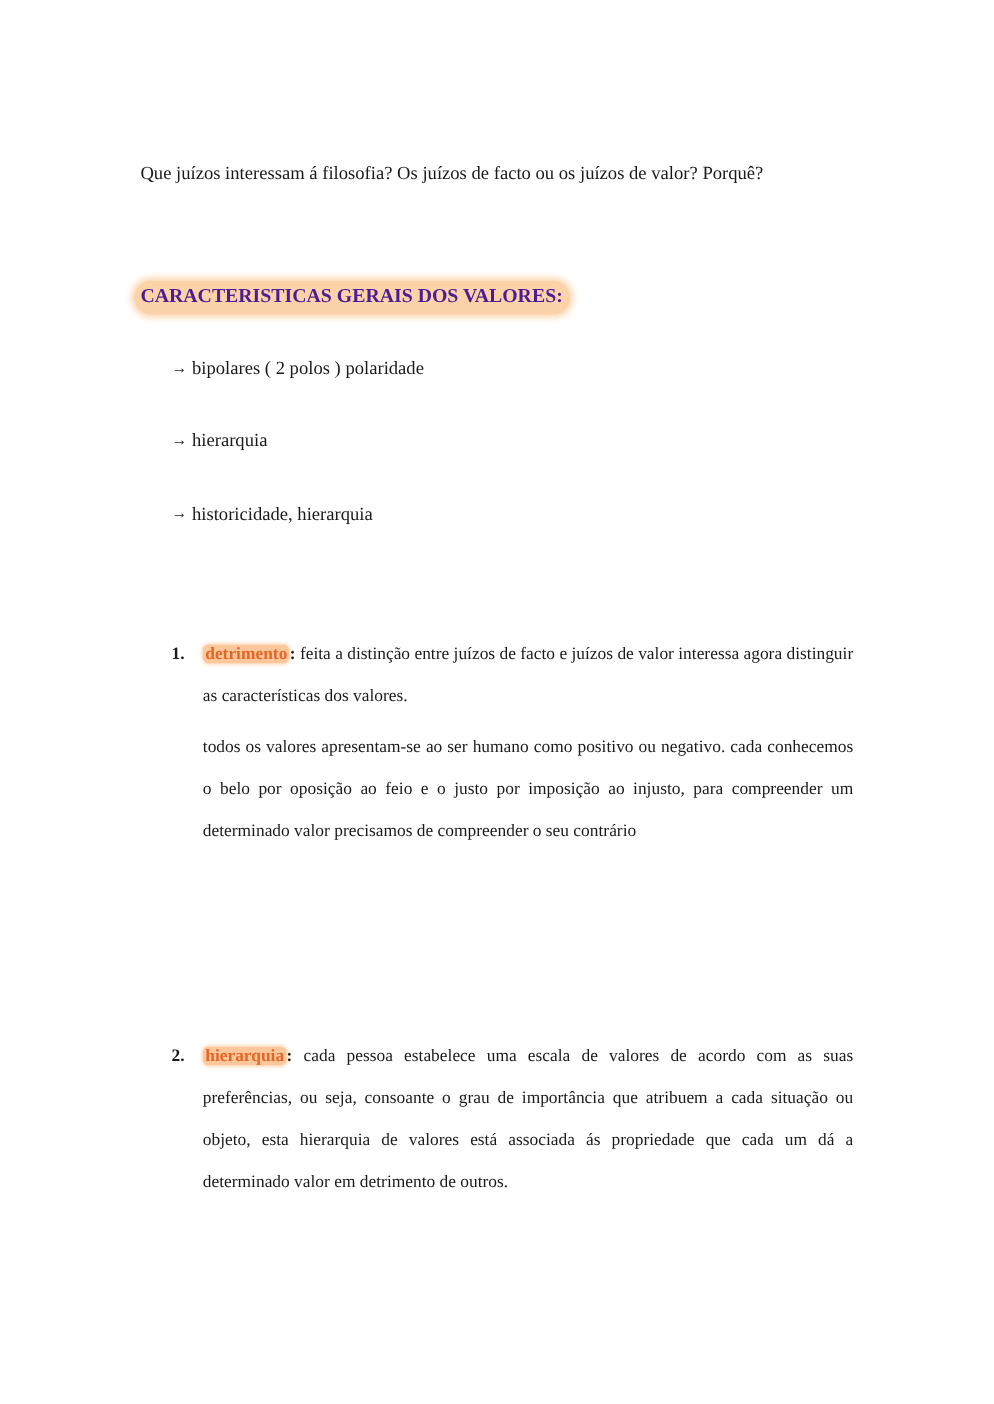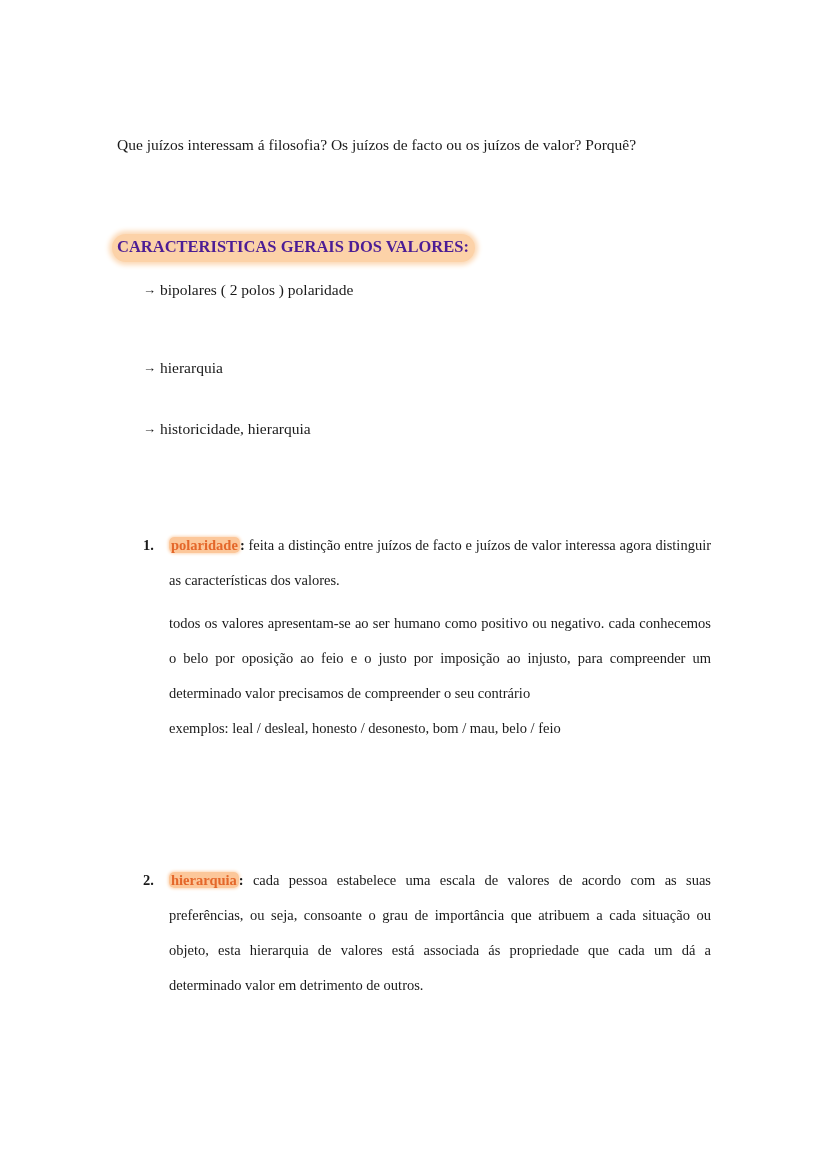--- a/index.html
+++ b/index.html
@@ -92,36 +92,35 @@
   </style>
 </head>
 <body>
 
 <div class="page">
 
   <div class="question">Que juízos interessam á filosofia? Os juízos de facto ou os juízos de valor? Porquê?</div>
 
   <div class="section-heading">CARACTERISTICAS GERAIS DOS VALORES:</div>
 
-  <div class="bullet" style="top:281px;">
+  <div class="bullet" style="top:299px;">
     <span class="arrow">→</span><span>bipolares ( 2 polos ) polaridade</span>
   </div>
   <div class="bullet" style="top:359px;">
     <span class="arrow">→</span><span>hierarquia</span>
   </div>
   <div class="bullet" style="top:420px;">
     <span class="arrow">→</span><span>historicidade, hierarquia</span>
   </div>
 
   <div class="item" style="top:528px;">
     <span class="num">1.</span>
     <div class="content">
-      <p><span class="hl-term">polaridade</span><span class="colon">:</span><span> feita a distinção entre juízos de facto e juízos de valor interessa agora distinguir as características dos valores.</span></p>
+      <p><span class="hl-term">detrimento</span><span class="colon">:</span><span> feita a distinção entre juízos de facto e juízos de valor interessa agora distinguir as características dos valores.</span></p>
       <p class="para-gap">todos os valores apresentam-se ao ser humano como positivo ou negativo. cada conhecemos o belo por oposição ao feio e o justo por imposição ao injusto, para compreender um determinado valor precisamos de compreender o seu contrário</p>
-      <p>exemplos: leal / desleal, honesto / desonesto, bom / mau,  belo / feio</p>
     </div>
   </div>
 
   <div class="item" style="top:863px;">
     <span class="num">2.</span>
     <div class="content">
       <p><span class="hl-term">hierarquia</span><span class="colon">:</span><span> cada pessoa estabelece uma escala de valores de acordo com as suas preferências, ou seja, consoante o grau de importância que atribuem a cada situação ou objeto, esta hierarquia de valores está associada ás propriedade que cada um dá a determinado valor em detrimento de outros.</span></p>
     </div>
   </div>
 

